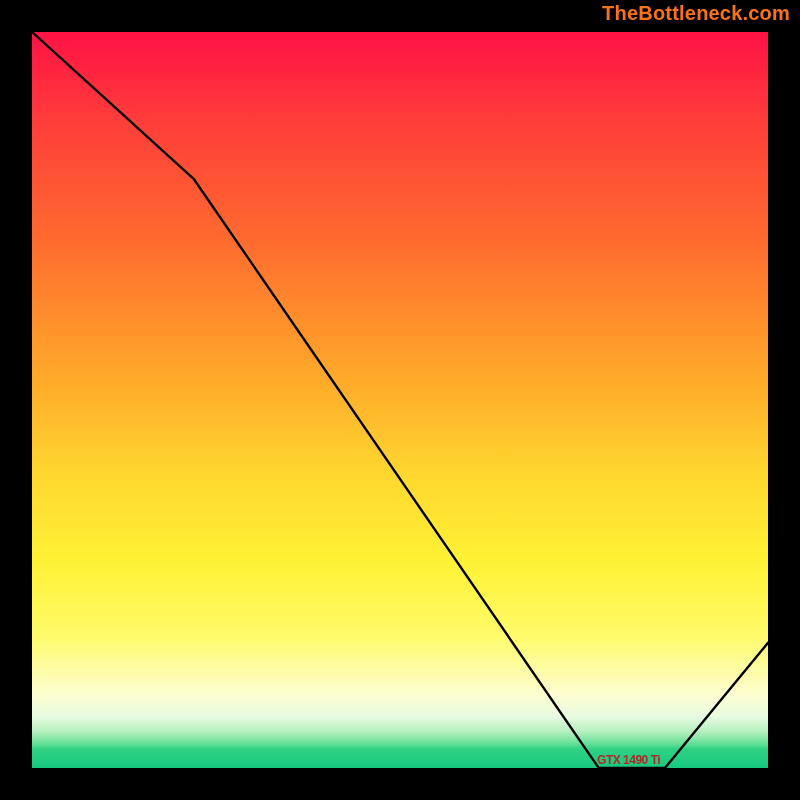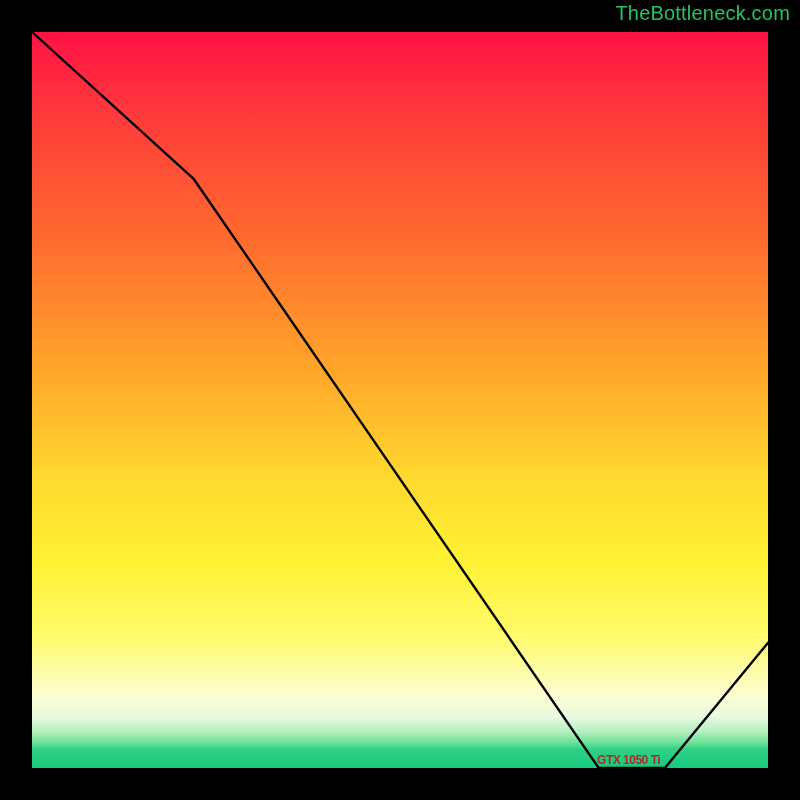--- a/index.html
+++ b/index.html
@@ -14,23 +14,23 @@
   .stage {
     position: relative;
     width: 800px;
     height: 800px;
     background: #000;
   }
   .watermark {
     position: absolute;
     top: 2px;
     right: 10px;
-    color: #22c55e;
+    color: #f97316;
     font-size: 20px;
-    font-weight: 400;
+    font-weight: 700;
     letter-spacing: 0.2px;
     z-index: 5;
     user-select: none;
   }
   .plot-frame {
     position: absolute;
     left: 30px;
     top: 30px;
     width: 740px;
     height: 740px;
@@ -85,16 +85,16 @@
   <div class="watermark">TheBottleneck.com</div>
 
   <div class="plot-frame">
 
     <div class="gradient-fill"></div>
 
     <svg class="curve" viewBox="0 0 740 740" preserveAspectRatio="none">
       <path id="curve-path" d="M 0.0 0.0 L 162.8 148.0 L 569.8 740.0 L 636.4 740.0 L 740.0 614.2" fill="none" stroke="#000" stroke-width="2.4" stroke-linejoin="round" stroke-linecap="round"></path>
     </svg>
 
-    <div class="target-label" id="target-label" style="left: 565.1px; top: 720.9px;">GTX 1050 Ti</div>
+    <div class="target-label" id="target-label" style="left: 565.1px; top: 720.9px;">GTX 1490 Ti</div>
 
   </div>
 </div>
 
 </body></html>

